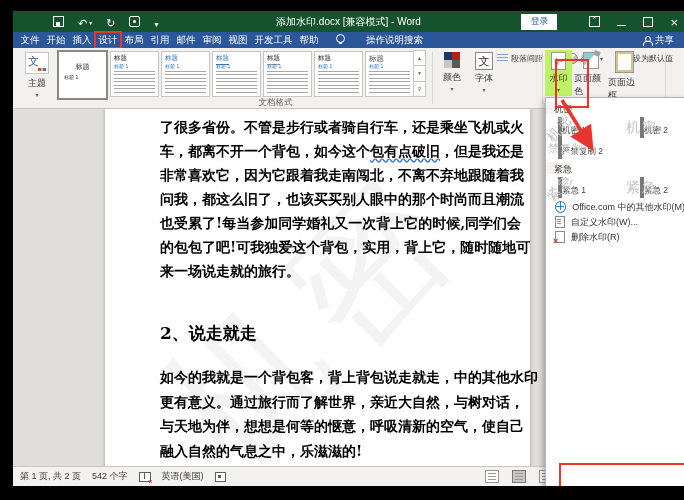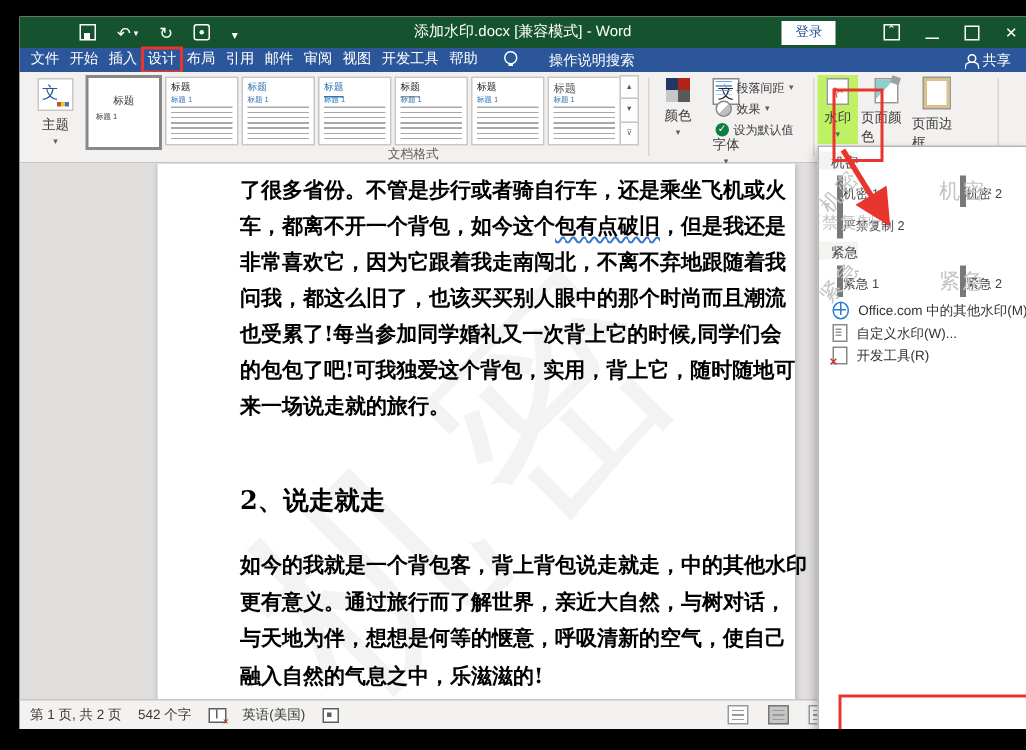--- a/index.html
+++ b/index.html
@@ -68,21 +68,21 @@
   .gal-scroll{position:absolute;left:400px;top:3px;width:13px;height:46px;display:flex;flex-direction:column}
   .gal-scroll span{flex:1;border:1px solid #c8c6c4;background:#fdfdfd;font-size:5px;color:#605e5c;
                    display:flex;align-items:center;justify-content:center;cursor:pointer;margin-top:-1px}
   .grp-label{position:absolute;top:49px;font-size:8.5px;color:#605e5c;text-align:center}
   .vsep{position:absolute;top:4px;bottom:4px;width:1px;background:#d8d6d4}
   .colors-grid-icon{width:16px;height:16px;
       background:linear-gradient(90deg,#1f3864 50%,#b02418 50%) left top/16px 8px no-repeat,
                  linear-gradient(90deg,#c6c6c6 50%,#595959 50%) left bottom/16px 8px no-repeat}
   .fonts-icon{width:16px;height:16px;border:1px solid #8a8886;background:#fff;font-size:11px;color:#262626;
               display:flex;align-items:center;justify-content:center}
-  .stack{position:absolute;left:464px;top:5px;display:flex;flex-direction:column;gap:3px;font-size:8px}
+  .stack{position:absolute;left:484px;top:5px;display:flex;flex-direction:row;gap:18px;font-size:8px}
   .stack .row{display:flex;align-items:center;gap:3px;cursor:pointer;white-space:nowrap}
   .stack .row .dr{font-size:6px;color:#605e5c}
   .paragraph-spacing-icon{width:11px;height:9px;
       background:repeating-linear-gradient(#7da7d8 0 1px,transparent 1px 3px)}
   .effects-icon{width:9px;height:9px;border-radius:50%;border:1px solid #8a8886;background:linear-gradient(135deg,#fff 50%,#bfbfbf 50%)}
   .set-default-icon{width:9px;height:9px;border-radius:50%;background:#107c41;color:#fff;font-size:7px;line-height:9px;text-align:center}
   .set-default-icon::before{content:"✓"}
   .watermark-btn{left:532px;top:2px;width:27px;height:44px;background:#bef264;padding-top:2px}
   .watermark-page-icon{width:13px;height:16px;background:#fff;border:1px solid #9a9896;position:relative}
   .watermark-page-icon::after{content:"A";position:absolute;left:3px;top:3px;font-size:9px;color:#cf5b4c;transform:rotate(-40deg)}
@@ -246,21 +246,21 @@
       <span>⊽</span>
     </div>
     <div class="grp-label" style="left:200px;width:125px">文档格式</div>
     <div class="vsep" style="left:419px"></div>
     <div class="rbtn drop" style="left:424px;top:4px;width:30px">
       <span class="ic colors-grid-icon"></span>
       <span style="margin-top:3px">颜色</span>
     </div>
     <div class="rbtn drop" style="left:456px;top:4px;width:30px">
       <span class="ic fonts-icon">文</span>
-      <span style="margin-top:20px">字体</span>
+      <span style="margin-top:2px">字体</span>
     </div>
     <div class="stack">
       <span class="row">
         <span class="ic paragraph-spacing-icon"></span>
         <span>段落间距</span>
         <span class="dr">▾</span>
       </span>
       <span class="row">
         <span class="ic effects-icon"></span>
         <span>效果</span>
@@ -334,21 +334,21 @@
         <span class="pmenu-item">
           <span class="ic office-watermark-icon"></span>
           <span>Office.com 中的其他水印(M)</span>
         </span>
         <span class="pmenu-item">
           <span class="ic custom-watermark-icon"></span>
           <span>自定义水印(W)...</span>
         </span>
         <span class="pmenu-item">
           <span class="ic delete-watermark-icon"></span>
-          <span>开发工具(R)</span>
+          <span>删除水印(R)</span>
         </span>
       </div></div>
 
   <div class="anno" id="anno-watermark-btn"></div>
   <div class="anno" id="anno-panel-menu"></div>
 </div>
 
 <svg id="anno-arrow" width="684" height="500">
   <defs>
     <marker id="ah" markerWidth="7" markerHeight="7" refX="4" refY="3.5" orient="auto">

